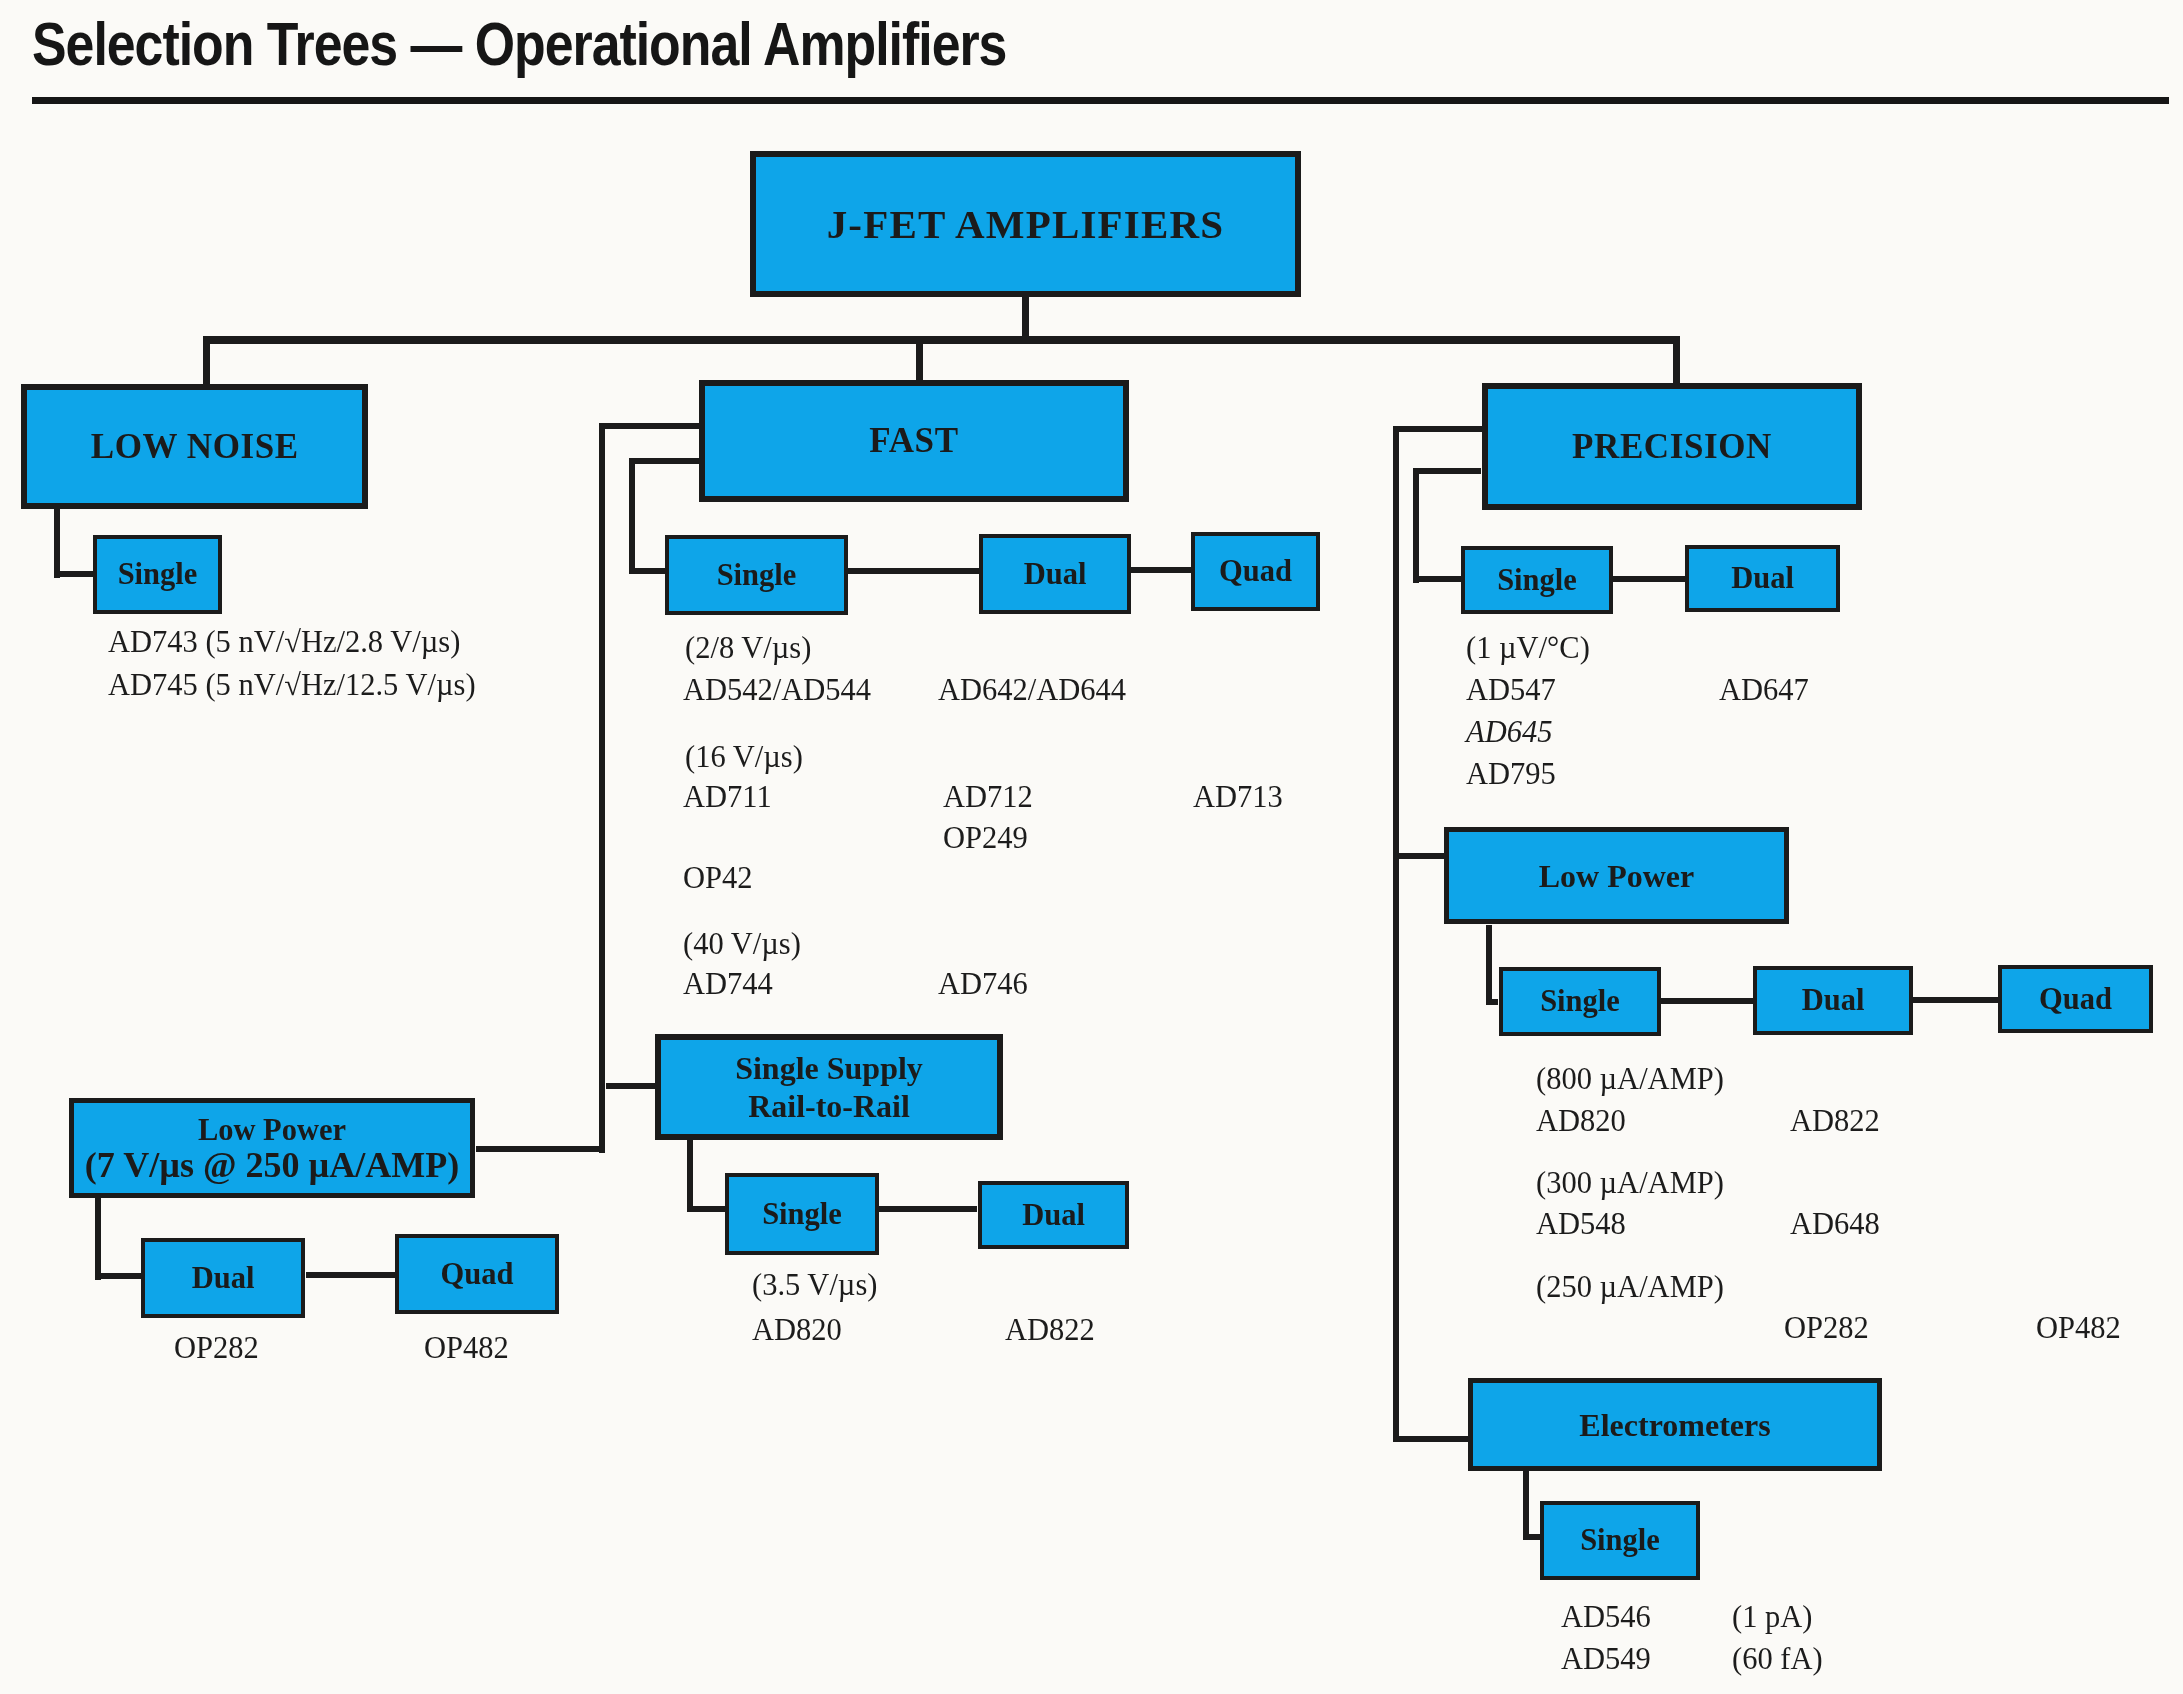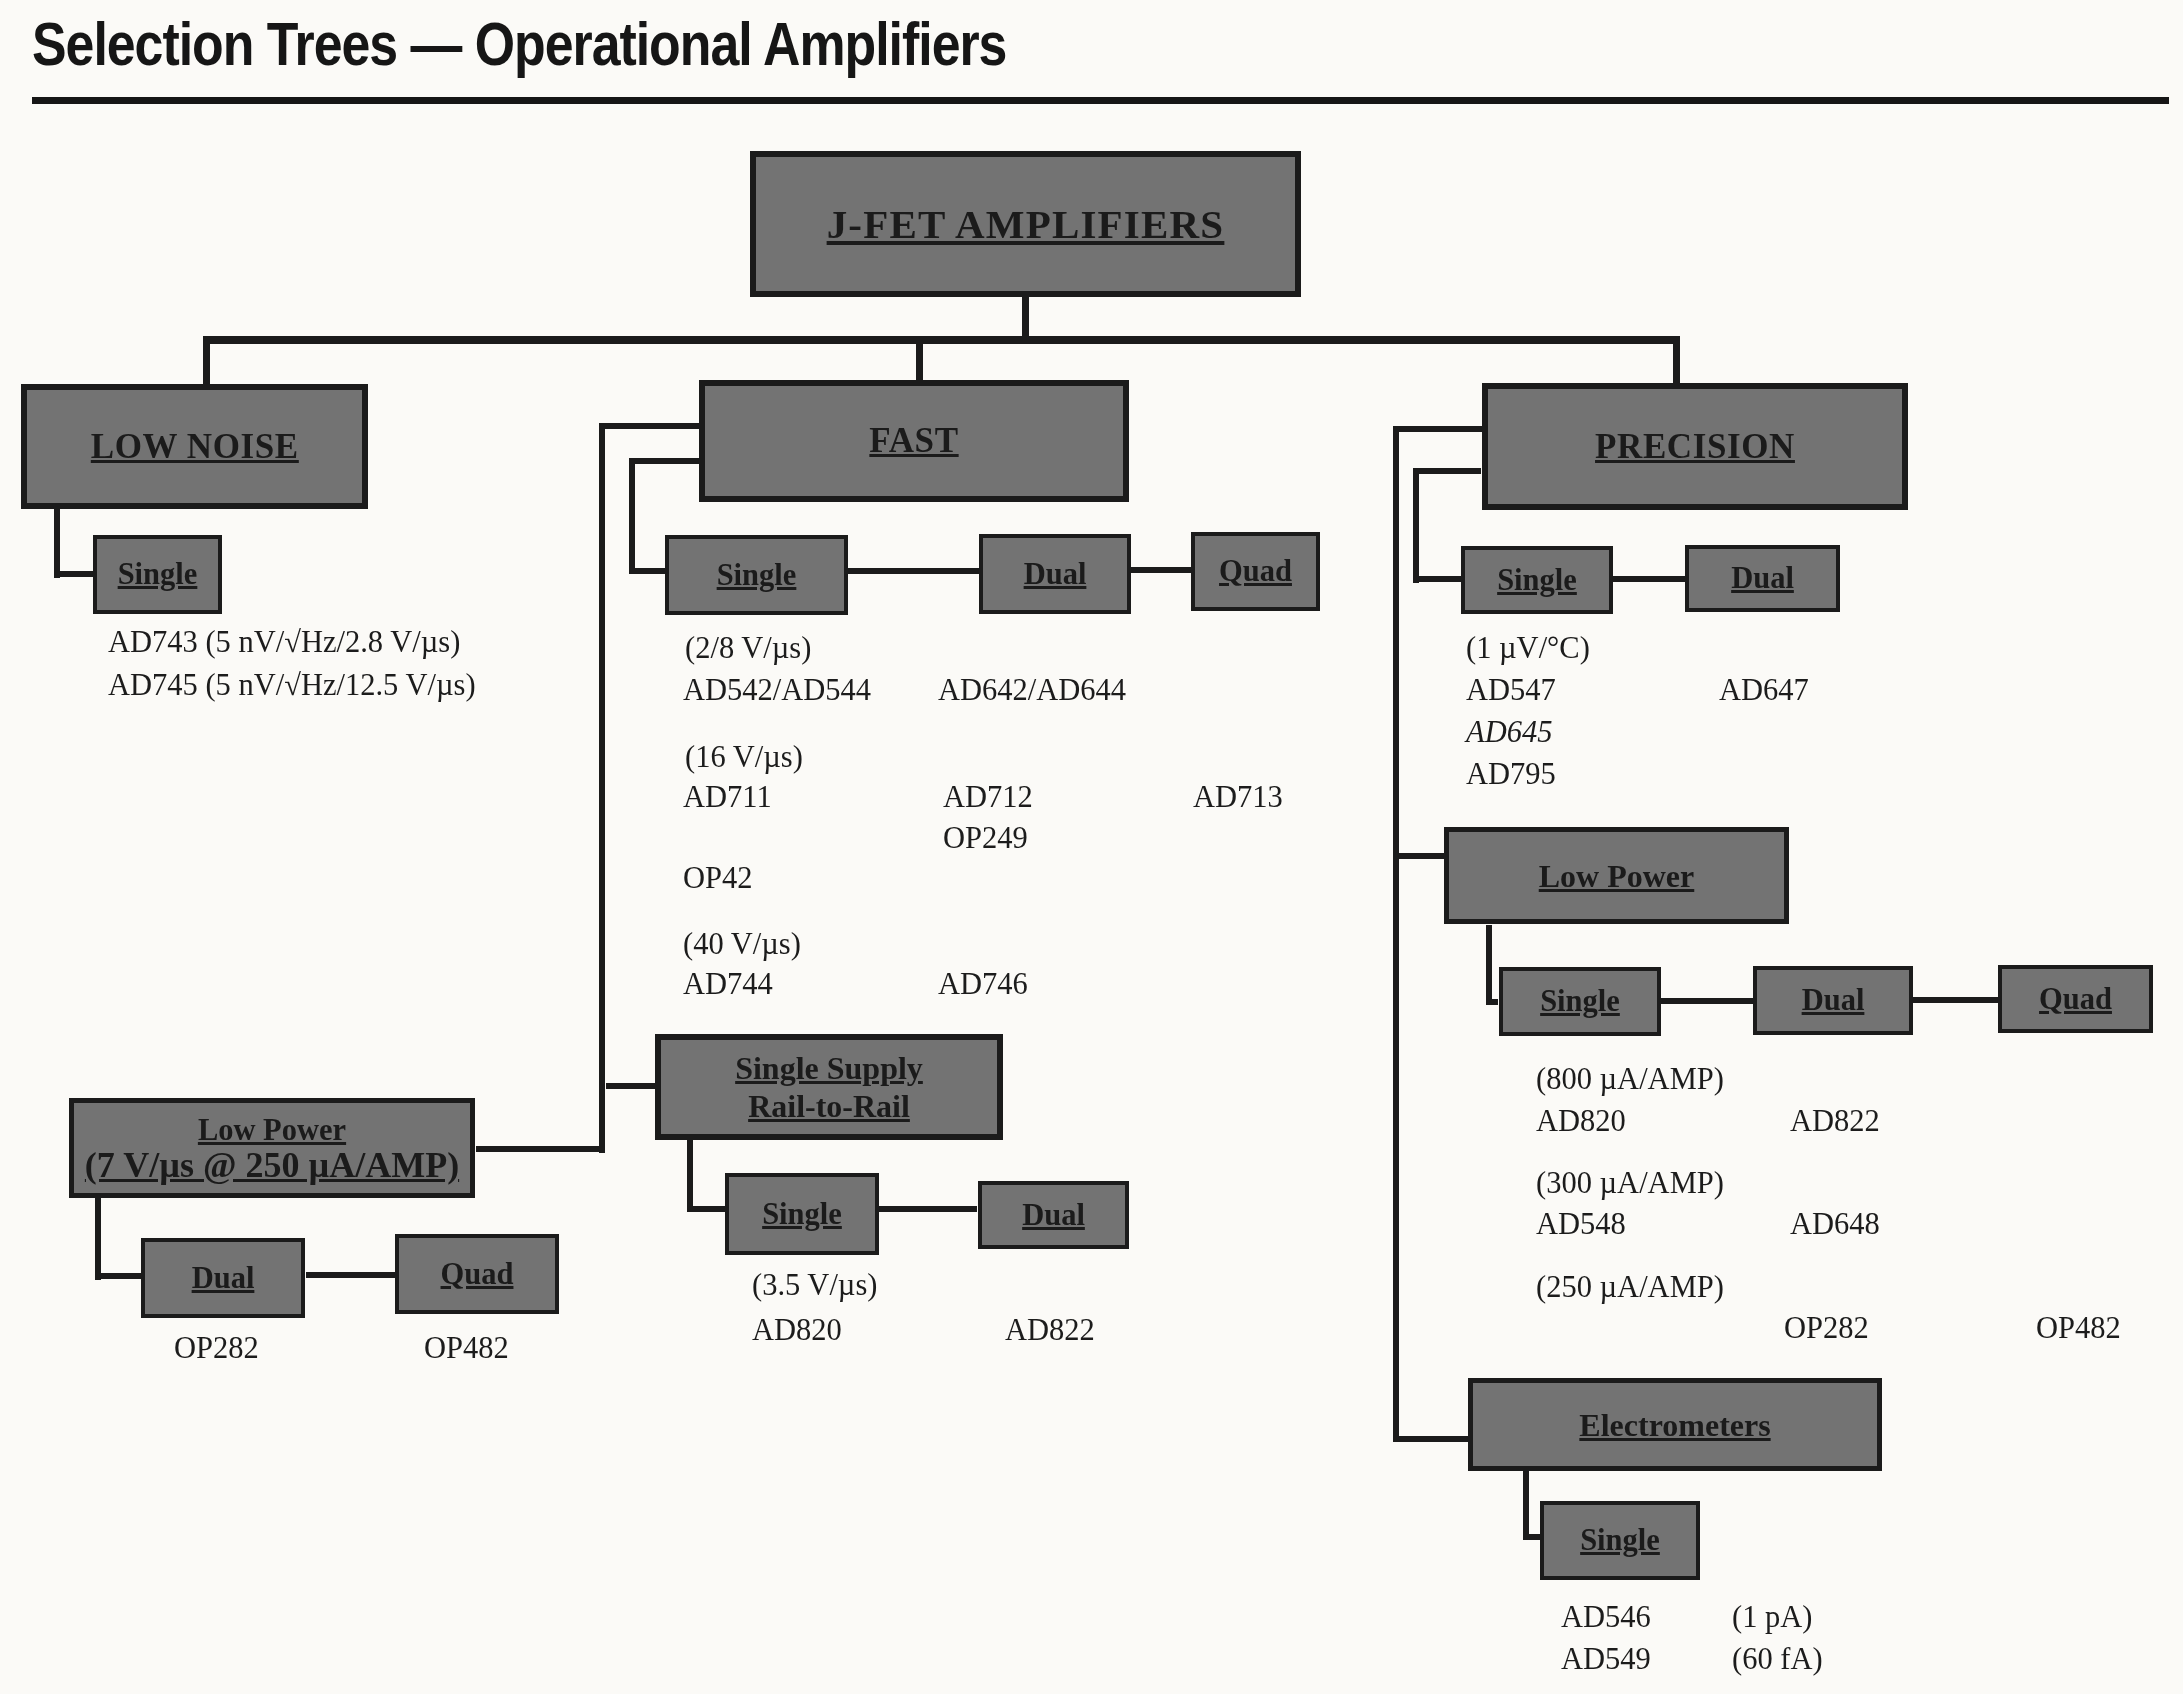--- a/index.html
+++ b/index.html
@@ -15,21 +15,21 @@
     position:absolute;left:32px;top:8.5px;
     font-family:"Liberation Sans","DejaVu Sans",sans-serif;
     font-weight:bold;font-size:61px;letter-spacing:-1.2px;
     transform:scaleX(0.85);transform-origin:0 0;
     color:#161616;white-space:nowrap;
   }
   .rule{position:absolute;background:#161616;}
   .box{
     position:absolute;border:4.3px solid #1b1b1b;
     display:flex;flex-direction:column;align-items:center;justify-content:center;
-    text-align:center;background:#737373;box-sizing:border-box;text-decoration:underline;
+    text-align:center;background:#0ea5e9;box-sizing:border-box;
   }
   .b10{border-width:6.1px;}
   .b9{border-width:5.5px;}
   .b7{border-width:4.3px;}
   .lbl{font-weight:bold;color:#1b1b1b;}
   .f68{font-size:41px;letter-spacing:1.2px;}
   .f58{font-size:35px;letter-spacing:0.6px;}
   .f52{font-size:32px;line-height:38px;}
   .f50{font-size:30.5px;}
   .f46{font-size:36px;line-height:35px;}
@@ -128,21 +128,21 @@
   <div class="box b7" style="left:141px;top:1238px;width:164px;height:80px;">
     <span class="lbl f50">Dual</span>
   </div>
   <div class="hline" style="left:306px;top:1272px;width:89px;height:6.1px;"></div>
   <div class="box b7" style="left:395px;top:1234px;width:164px;height:80px;">
     <span class="lbl f50">Quad</span>
   </div>
   <div class="part" style="left:174px;top:1331px;">OP282</div>
   <div class="part" style="left:424px;top:1331px;">OP482</div>
 
-  <div class="box b10" style="left:1482px;top:383px;width:426px;height:127px;justify-content:center;">
+  <div class="box b10" style="left:1482px;top:383px;width:380px;height:127px;justify-content:center;">
     <span class="lbl f58">PRECISION</span>
   </div>
 
   <div class="hline" style="left:1393px;top:426px;width:89px;height:6.1px;"></div>
   <div class="vline" style="left:1393px;top:426px;width:6.1px;height:1016px;"></div>
   <div class="hline" style="left:1399px;top:853px;width:45px;height:6.1px;"></div>
   <div class="hline" style="left:1399px;top:1436px;width:69px;height:6.1px;"></div>
 
   <div class="hline" style="left:1413px;top:468px;width:68px;height:6.1px;"></div>
   <div class="vline" style="left:1413px;top:468px;width:6.1px;height:115px;"></div>

